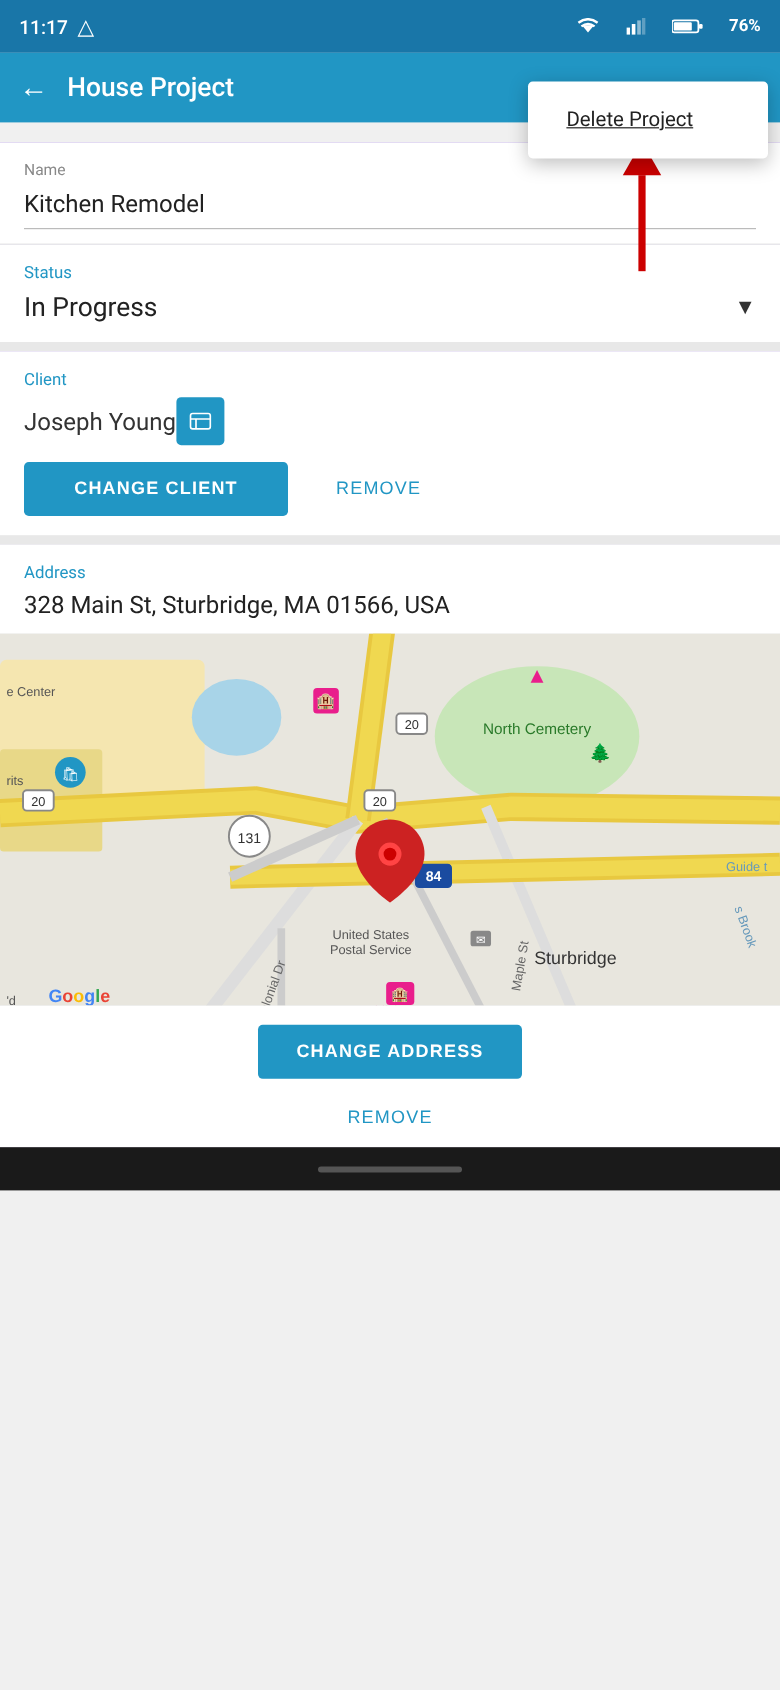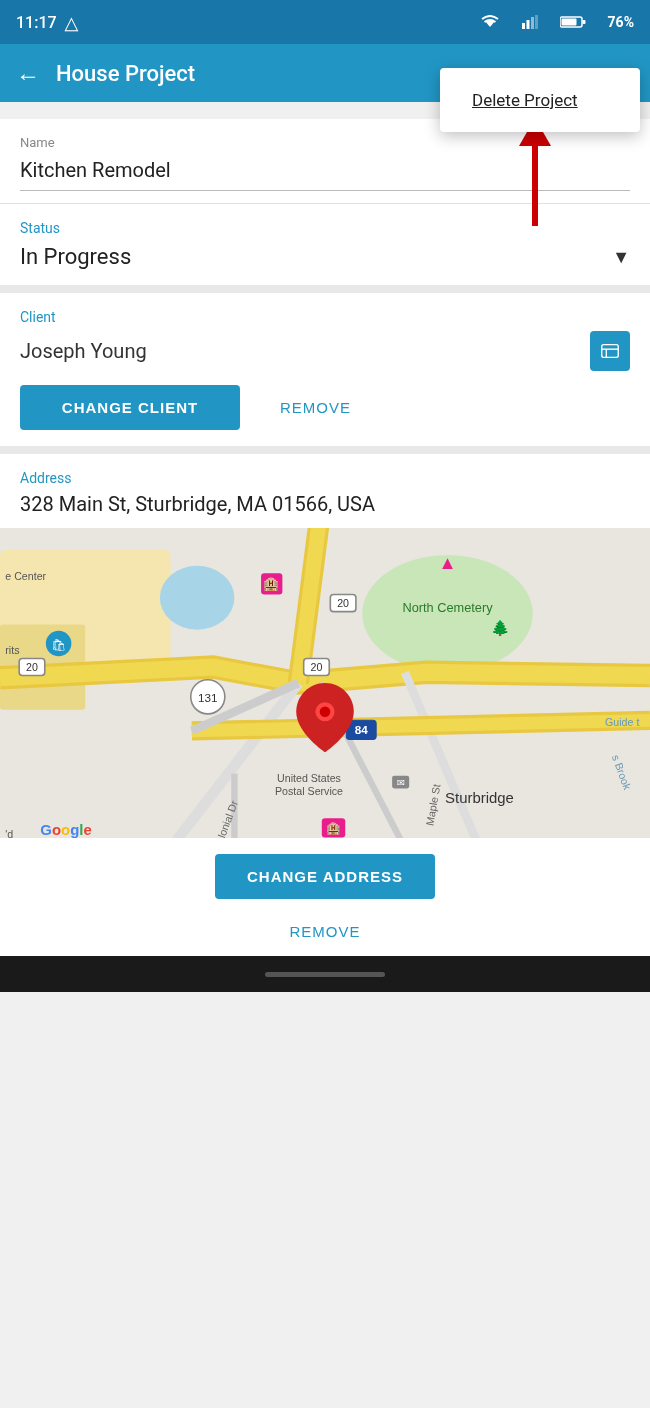--- a/index.html
+++ b/index.html
@@ -154,21 +154,21 @@
 
     
     .client-section {
       background: white;
       padding: 16px 20px 16px 20px;
       border-bottom: 8px solid #e8e8e8;
     }
     .client-row {
       display: flex;
       align-items: center;
-      justify-content: space-between;
+      justify-content: flex-start;
       margin-top: 6px;
       margin-bottom: 14px;
     }
     .client-name {
       font-size: 20px;
       color: #333;
     }
     .client-icon {
       background: #2196c4;
       border-radius: 4px;

